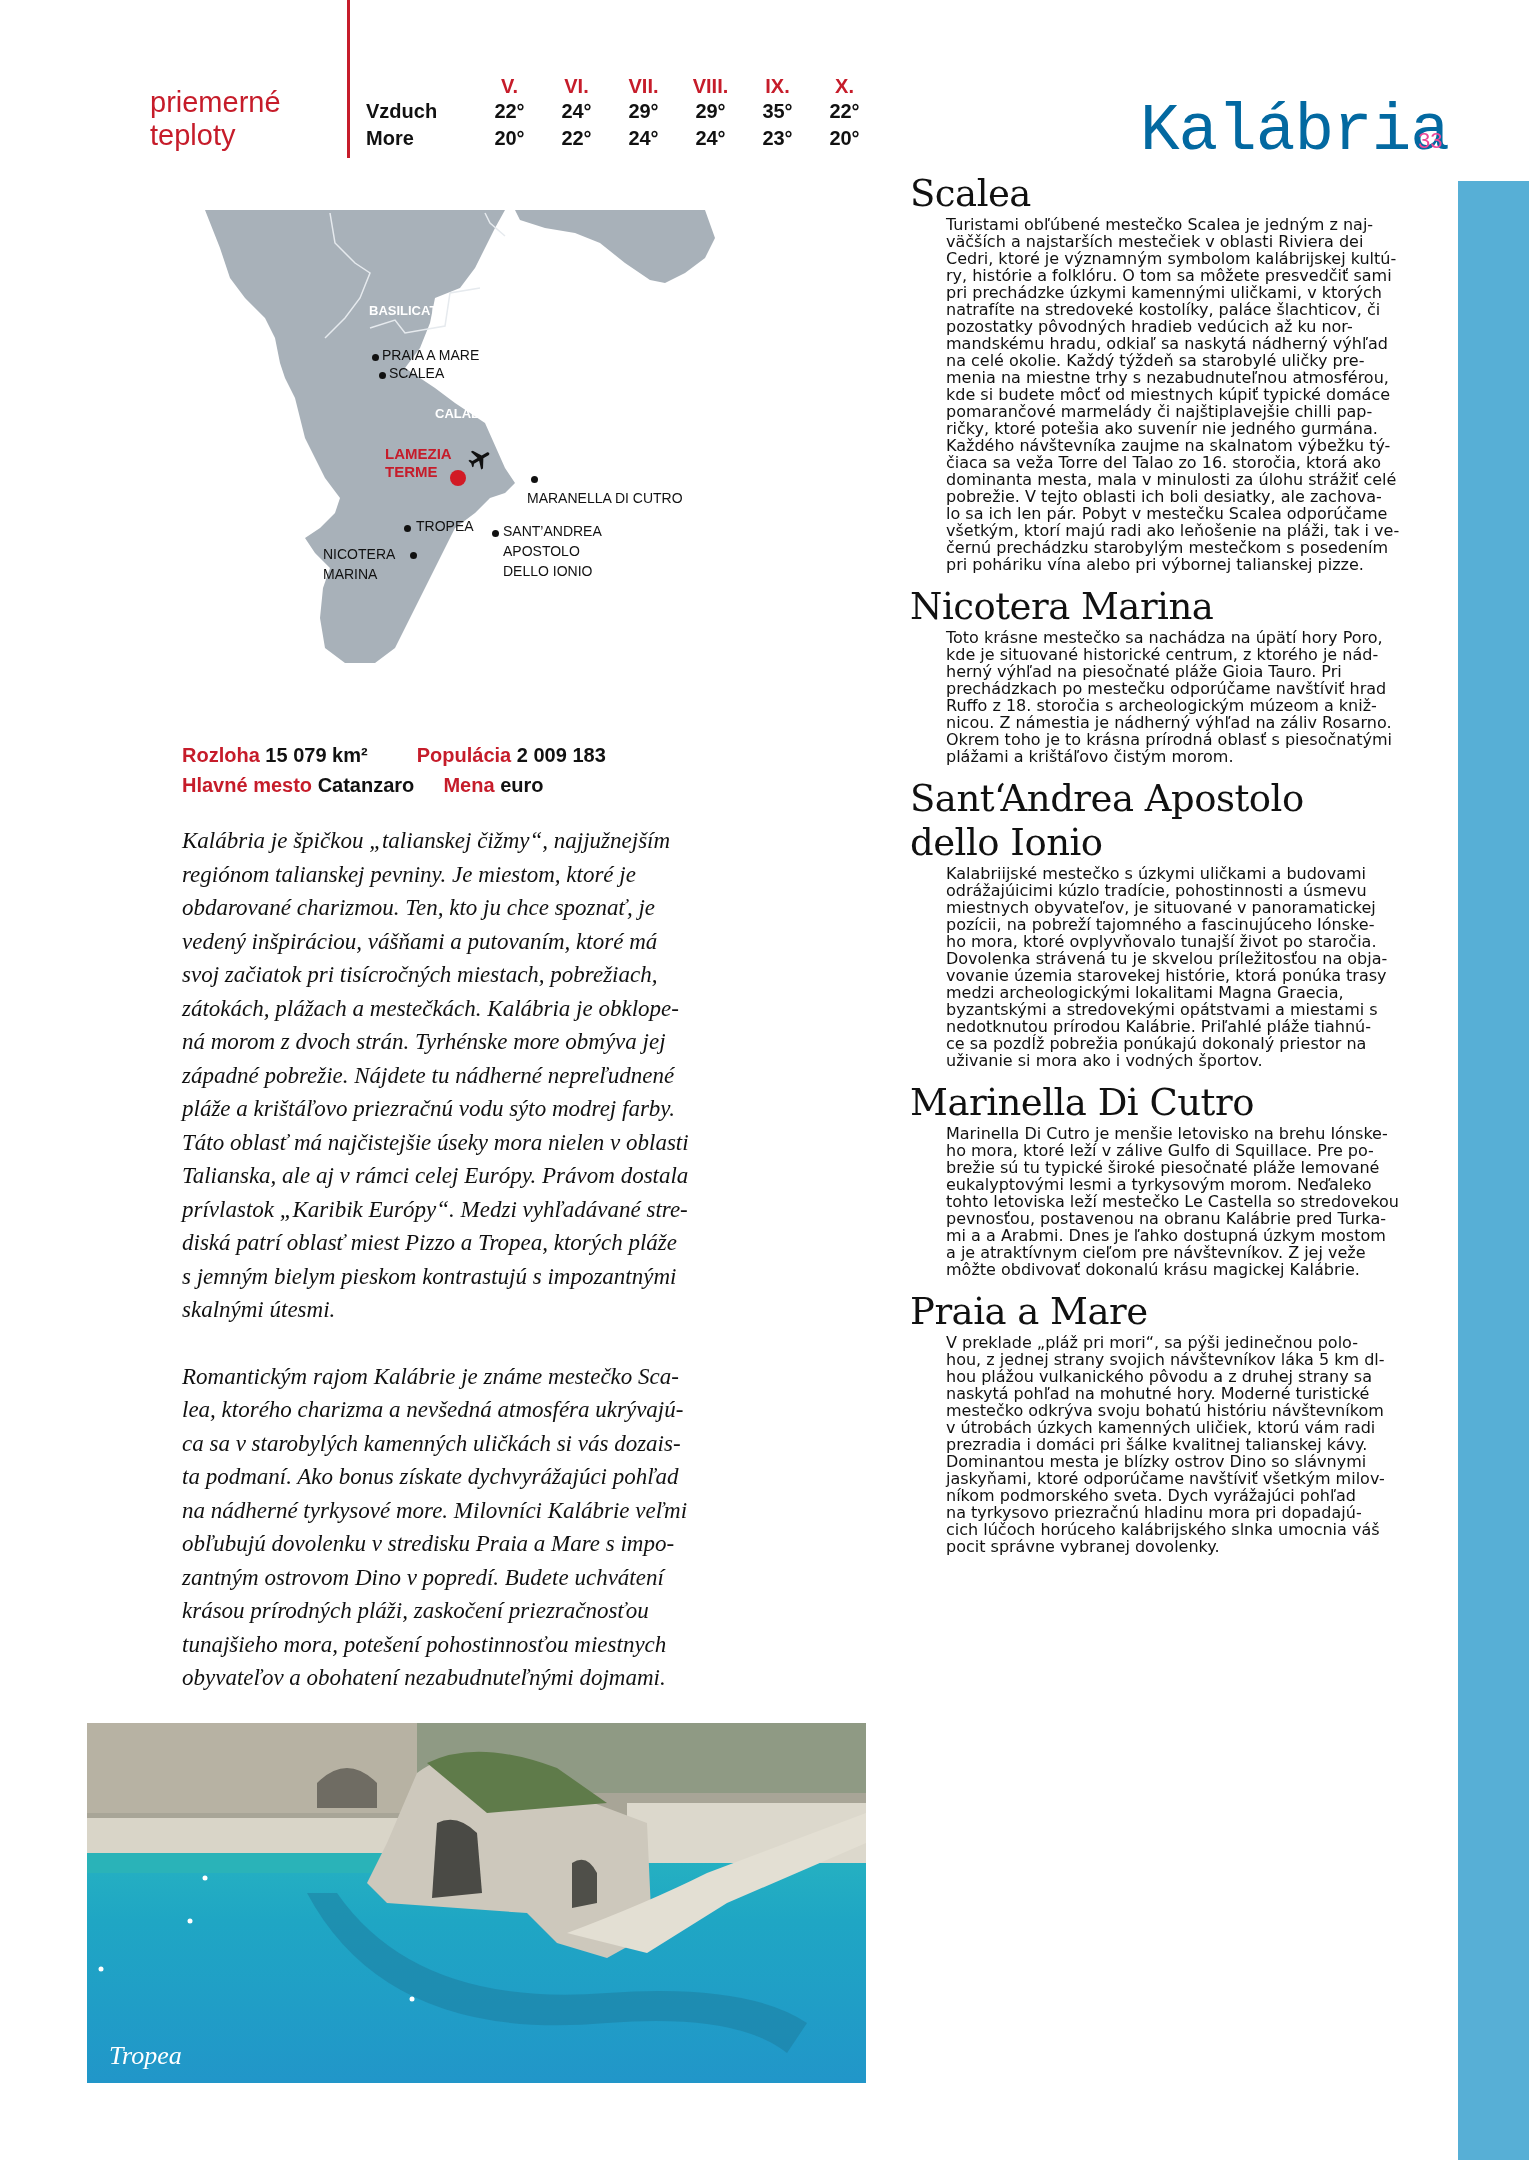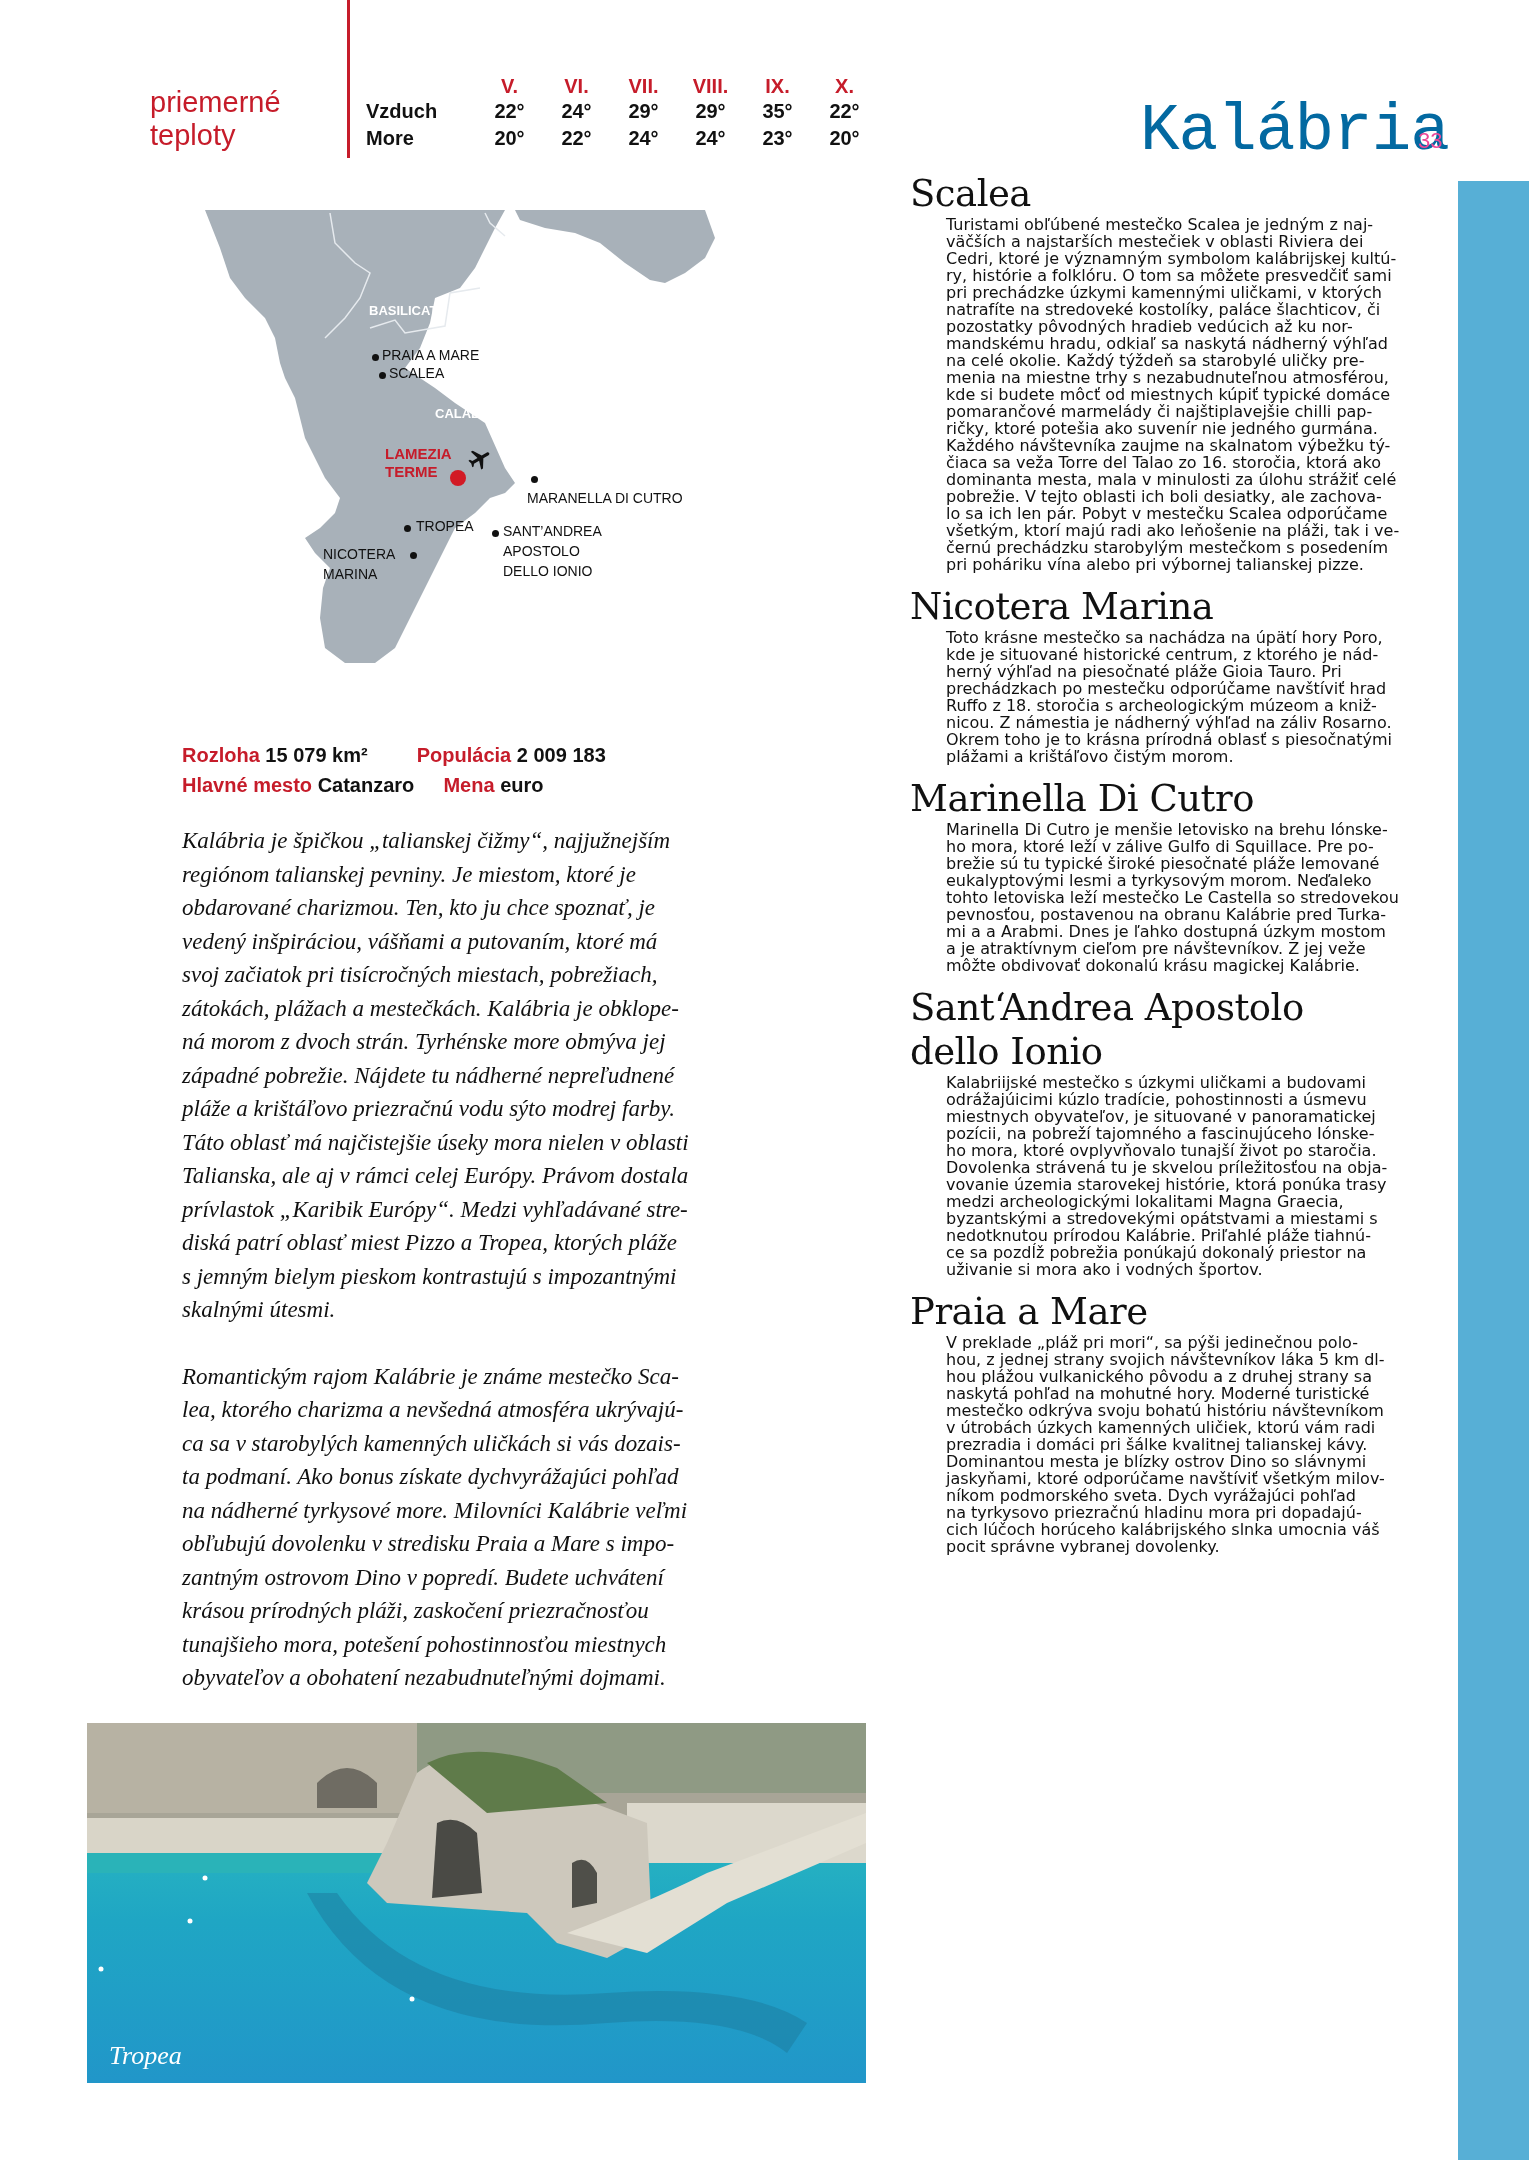--- a/index.html
+++ b/index.html
@@ -238,48 +238,48 @@
     <p>Toto krásne mestečko sa nachádza na úpätí hory Poro,
 kde je situované historické centrum, z ktorého je nád-
 herný výhľad na piesočnaté pláže Gioia Tauro. Pri
 prechádzkach po mestečku odporúčame navštíviť hrad
 Ruffo z 18. storočia s archeologickým múzeom a kniž-
 nicou. Z námestia je nádherný výhľad na záliv Rosarno.
 Okrem toho je to krásna prírodná oblasť s piesočnatými
 plážami a krištáľovo čistým morom.</p>
   </div>
   <div class="section">
-    <h2>Marinella Di Cutro</h2>
-    <p>Marinella Di Cutro je menšie letovisko na brehu Iónske-
-ho mora, ktoré leží v zálive Gulfo di Squillace. Pre po-
-brežie sú tu typické široké piesočnaté pláže lemované
-eukalyptovými lesmi a tyrkysovým morom. Neďaleko
-tohto letoviska leží mestečko Le Castella so stredovekou
-pevnosťou, postavenou na obranu Kalábrie pred Turka-
-mi a a Arabmi. Dnes je ľahko dostupná úzkym mostom
-a je atraktívnym cieľom pre návštevníkov. Z jej veže
-môžte obdivovať dokonalú krásu magickej Kalábrie.</p>
-  </div>
-  <div class="section">
     <h2>Sant‘Andrea Apostolo
 dello Ionio</h2>
     <p>Kalabriijské mestečko s úzkymi uličkami a budovami
 odrážajúicimi kúzlo tradície, pohostinnosti a úsmevu
 miestnych obyvateľov, je situované v panoramatickej
 pozícii, na pobreží tajomného a fascinujúceho Iónske-
 ho mora, ktoré ovplyvňovalo tunajší život po staročia.
 Dovolenka strávená tu je skvelou príležitosťou na obja-
 vovanie územia starovekej histórie, ktorá ponúka trasy
 medzi archeologickými lokalitami Magna Graecia,
 byzantskými a stredovekými opátstvami a miestami s
 nedotknutou prírodou Kalábrie.  Priľahlé pláže tiahnú-
 ce sa pozdĺž pobrežia ponúkajú dokonalý priestor na
 uživanie si mora ako i vodných športov.</p>
   </div>
   <div class="section">
+    <h2>Marinella Di Cutro</h2>
+    <p>Marinella Di Cutro je menšie letovisko na brehu Iónske-
+ho mora, ktoré leží v zálive Gulfo di Squillace. Pre po-
+brežie sú tu typické široké piesočnaté pláže lemované
+eukalyptovými lesmi a tyrkysovým morom. Neďaleko
+tohto letoviska leží mestečko Le Castella so stredovekou
+pevnosťou, postavenou na obranu Kalábrie pred Turka-
+mi a a Arabmi. Dnes je ľahko dostupná úzkym mostom
+a je atraktívnym cieľom pre návštevníkov. Z jej veže
+môžte obdivovať dokonalú krásu magickej Kalábrie.</p>
+  </div>
+  <div class="section">
     <h2>Praia a Mare</h2>
     <p>V preklade „pláž pri mori“, sa pýši jedinečnou polo-
 hou, z jednej strany svojich návštevníkov láka 5 km dl-
 hou plážou vulkanického pôvodu a z druhej strany sa
 naskytá pohľad na mohutné hory. Moderné turistické
 mestečko odkrýva svoju bohatú históriu návštevníkom
 v útrobách úzkych kamenných uličiek, ktorú vám radi
 prezradia i domáci pri šálke kvalitnej talianskej kávy.
 Dominantou mesta je blízky ostrov Dino so slávnymi
 jaskyňami, ktoré odporúčame navštíviť všetkým milov-

